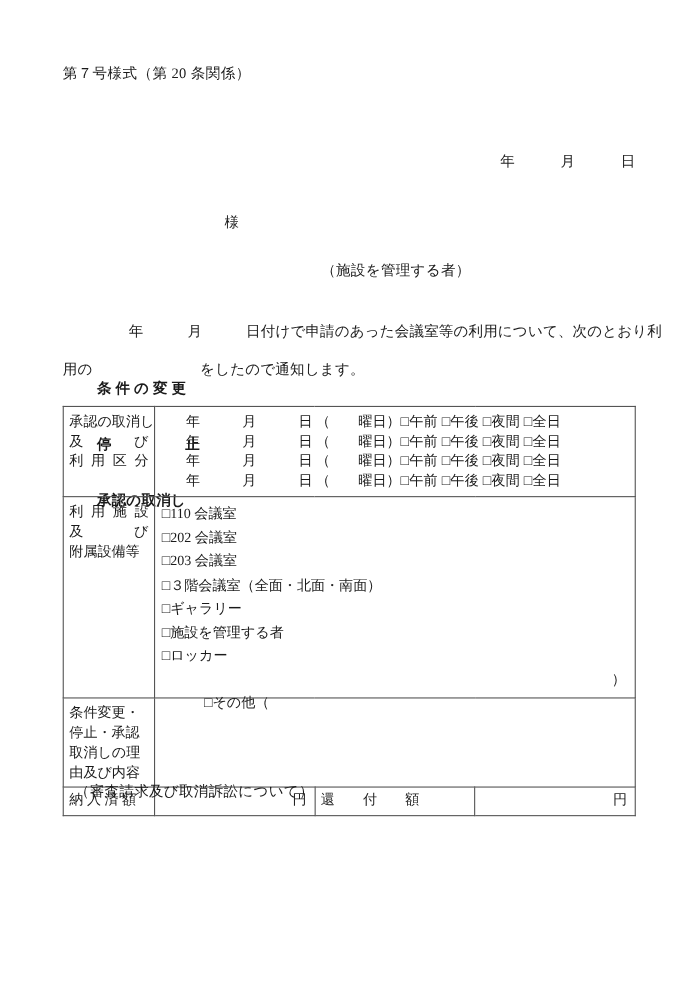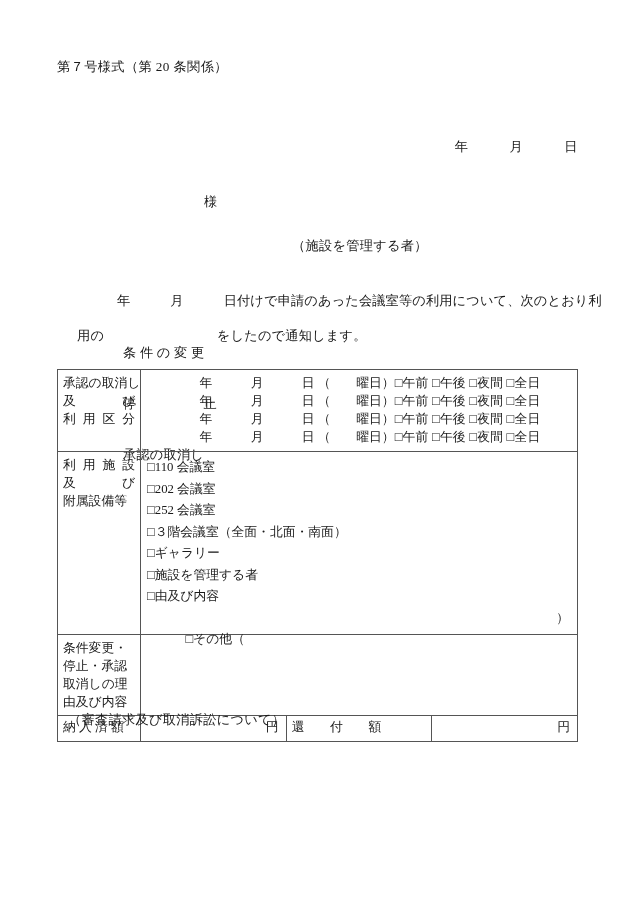--- a/index.html
+++ b/index.html
@@ -80,30 +80,30 @@
   .body-line1 {
     white-space: pre;
     padding-left: 60px;
     letter-spacing: 0.15px;
   }
   .body-line2 {
     display: flex;
     align-items: flex-start;
     margin-top: 1px;
     white-space: pre;
-    padding-left: 20px;
   }
   .body-pre {
     display: inline-block;
     padding-top: 17px;
     letter-spacing: 0.2px;
   }
   .choice-stack {
     display: inline-block;
-    margin-left: 19px;
+    margin-left: 4px;
+    font-weight: bold;
   }
   .choice-stack .opt {
     display: block;
     height: 17px;
     line-height: 17px;
     white-space: pre;
     letter-spacing: 0.2px;
   }
   .body-post {
     display: inline-block;
@@ -142,21 +142,20 @@
   }
   .lbl .jn {
     display: block;
     height: 18px;
     line-height: 18px;
     white-space: nowrap;
   }
 
   .date-rows {
     padding: 4px 6px 5px 6px !important;
-    text-align: center;
   }
   .date-row {
     height: 18px;
     line-height: 18px;
     white-space: pre;
     padding-left: 22px;
   }
   .date-row .chk {
     letter-spacing: 0.2px;
   }
@@ -248,25 +247,25 @@
 
       <tr>
         <td class="lbl">
           <span class="jl">利 用 施 設</span>
           <span class="jl">及　　　び</span>
           <span class="jn">附属設備等</span>
         </td>
         <td class="facility-cell" colspan="3">
           <div class="fac-row">□110 会議室</div>
           <div class="fac-row">□202 会議室</div>
-          <div class="fac-row">□252 会議室</div>
+          <div class="fac-row">□203 会議室</div>
           <div class="fac-row">□３階会議室（全面・北面・南面）</div>
           <div class="fac-row">□ギャラリー</div>
           <div class="fac-row">□施設を管理する者</div>
-          <div class="fac-row">□由及び内容</div>
+          <div class="fac-row">□ロッカー</div>
           <div class="fac-row">
             <span>□その他（</span>
             <span class="rparen">）</span>
           </div>
         </td>
       </tr>
 
       <tr>
         <td class="lbl">
           <span class="jn">条件変更・</span>

